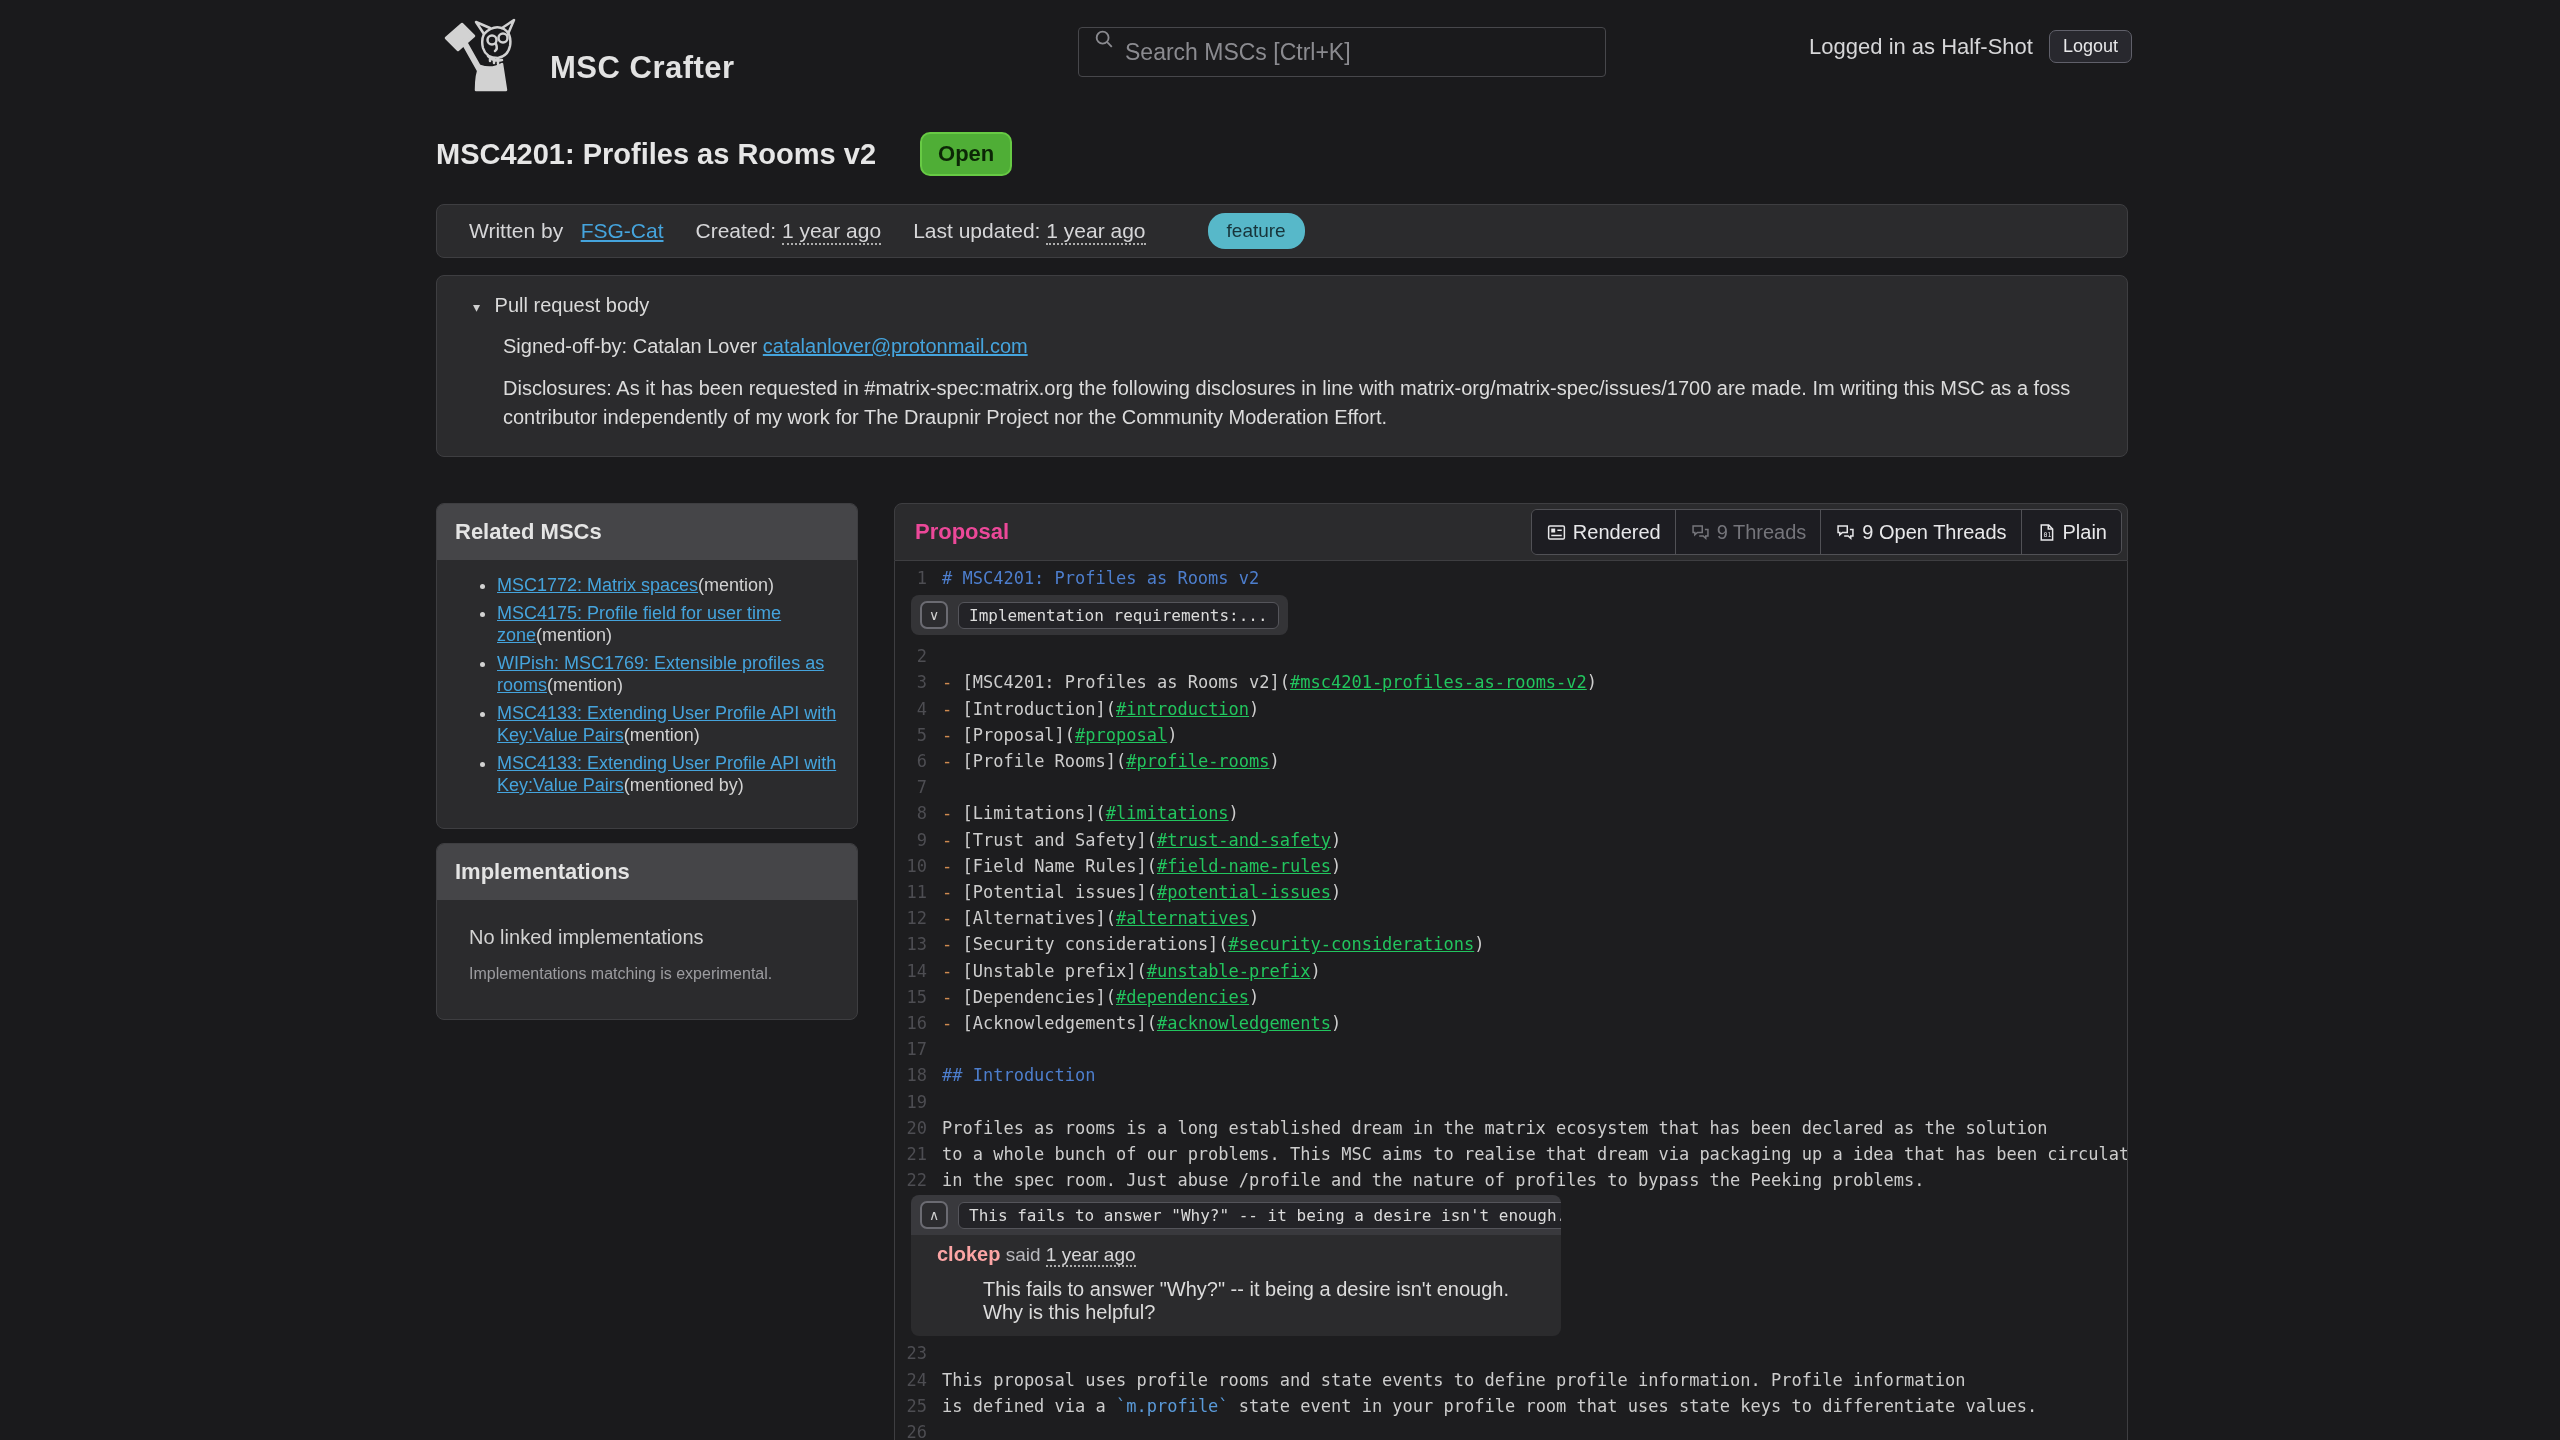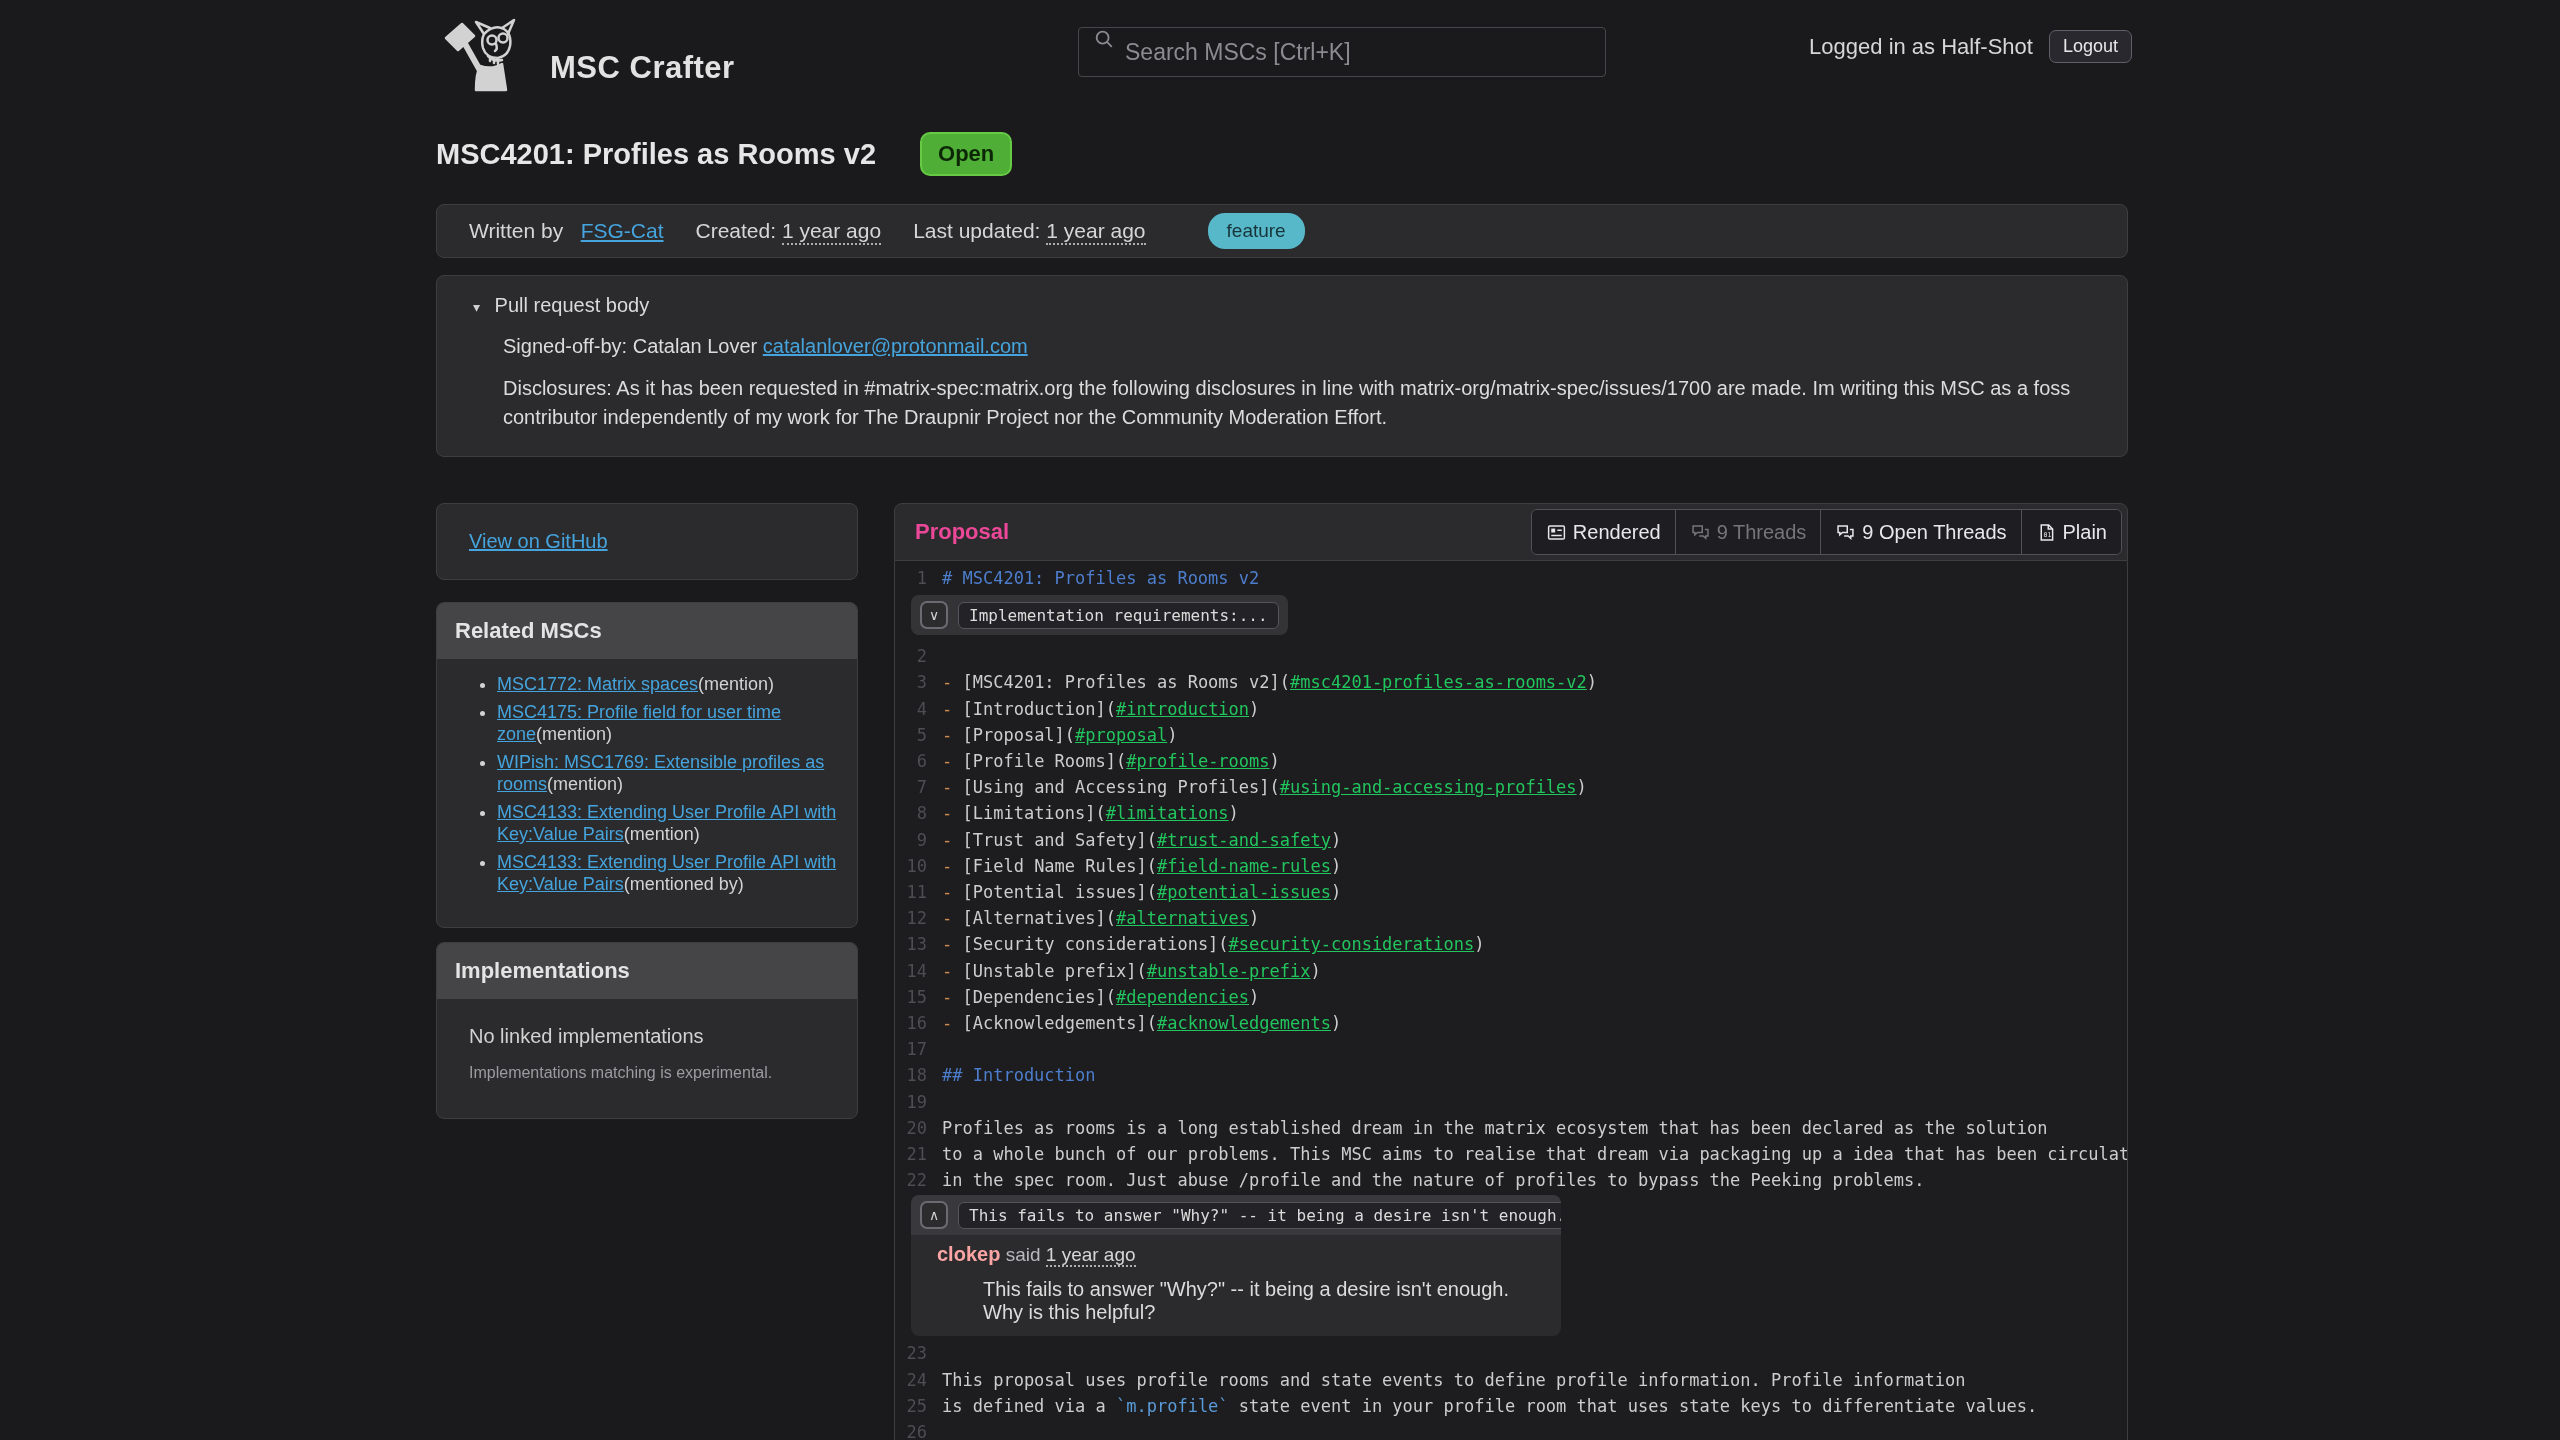--- a/index.html
+++ b/index.html
@@ -159,23 +159,20 @@
       <p>
         <span>Signed-off-by: Catalan Lover </span><a class="link">catalanlover@protonmail.com</a>
       </p>
       <p class="para">Disclosures: As it has been requested in #matrix-spec:matrix.org the following disclosures in line with matrix-org/matrix-spec/issues/1700 are made. Im writing this MSC as a foss contributor independently of my work for The Draupnir Project nor the Community Moderation Effort.</p>
     </div>
   </div>
 
   <div class="columns">
 
     <aside>
-      <div class="card linkcard">
-        <a class="link">View on GitHub</a>
-      </div>
 
       <div class="card related-card">
         <div class="card-h">Related MSCs</div>
         <ul id="related-list">
             <li><a>MSC1772: Matrix spaces</a><span>(mention)</span></li>
             <li><a>MSC4175: Profile field for user time zone</a><span>(mention)</span></li>
             <li><a>WIPish: MSC1769: Extensible profiles as rooms</a><span>(mention)</span></li>
             <li><a>MSC4133: Extending User Profile API with Key:Value Pairs</a><span>(mention)</span></li>
             <li><a>MSC4133: Extending User Profile API with Key:Value Pairs</a><span>(mentioned by)</span></li>
           </ul>
@@ -250,21 +247,20 @@
             <span class="g">4</span>
             <span class="t"><span class="d">- </span>[Introduction](<a class="cl-a">#introduction</a>)</span>
           </div><div class="cl">
             <span class="g">5</span>
             <span class="t"><span class="d">- </span>[Proposal](<a class="cl-a">#proposal</a>)</span>
           </div><div class="cl">
             <span class="g">6</span>
             <span class="t"><span class="d">- </span>[Profile Rooms](<a class="cl-a">#profile-rooms</a>)</span>
           </div><div class="cl">
             <span class="g">7</span>
-            <span class="t"><span class="d">- </span>[Using and Accessing Profiles](<a class="cl-a">#using-and-accessing-profiles</a>)</span>
           </div><div class="cl">
             <span class="g">8</span>
             <span class="t"><span class="d">- </span>[Limitations](<a class="cl-a">#limitations</a>)</span>
           </div><div class="cl">
             <span class="g">9</span>
             <span class="t"><span class="d">- </span>[Trust and Safety](<a class="cl-a">#trust-and-safety</a>)</span>
           </div><div class="cl">
             <span class="g">10</span>
             <span class="t"><span class="d">- </span>[Field Name Rules](<a class="cl-a">#field-name-rules</a>)</span>
           </div><div class="cl">

